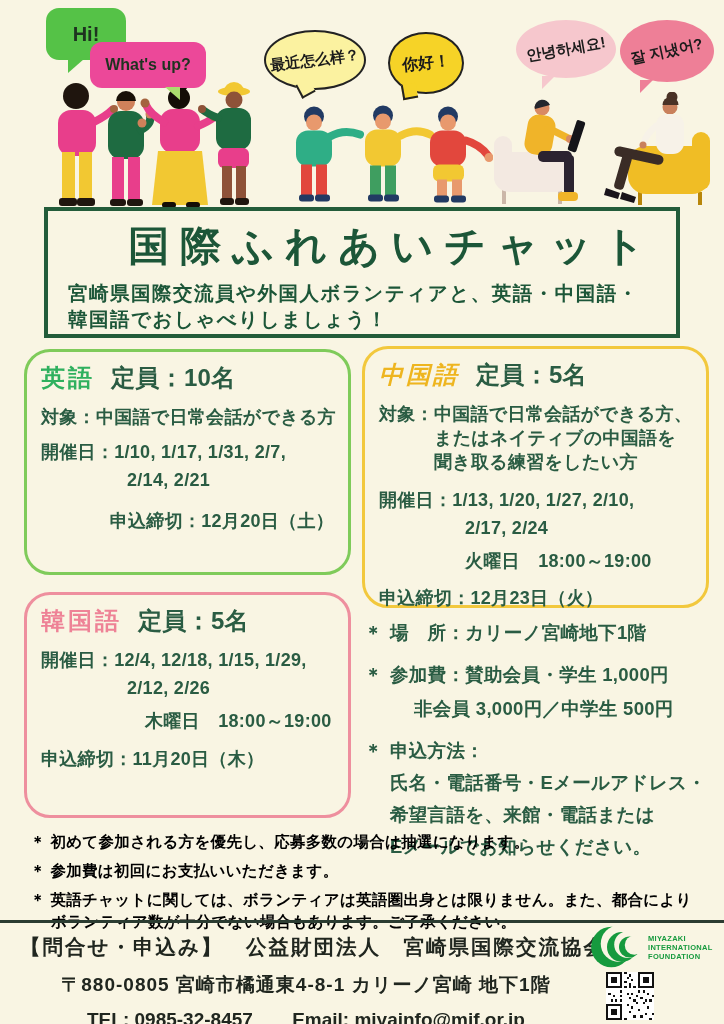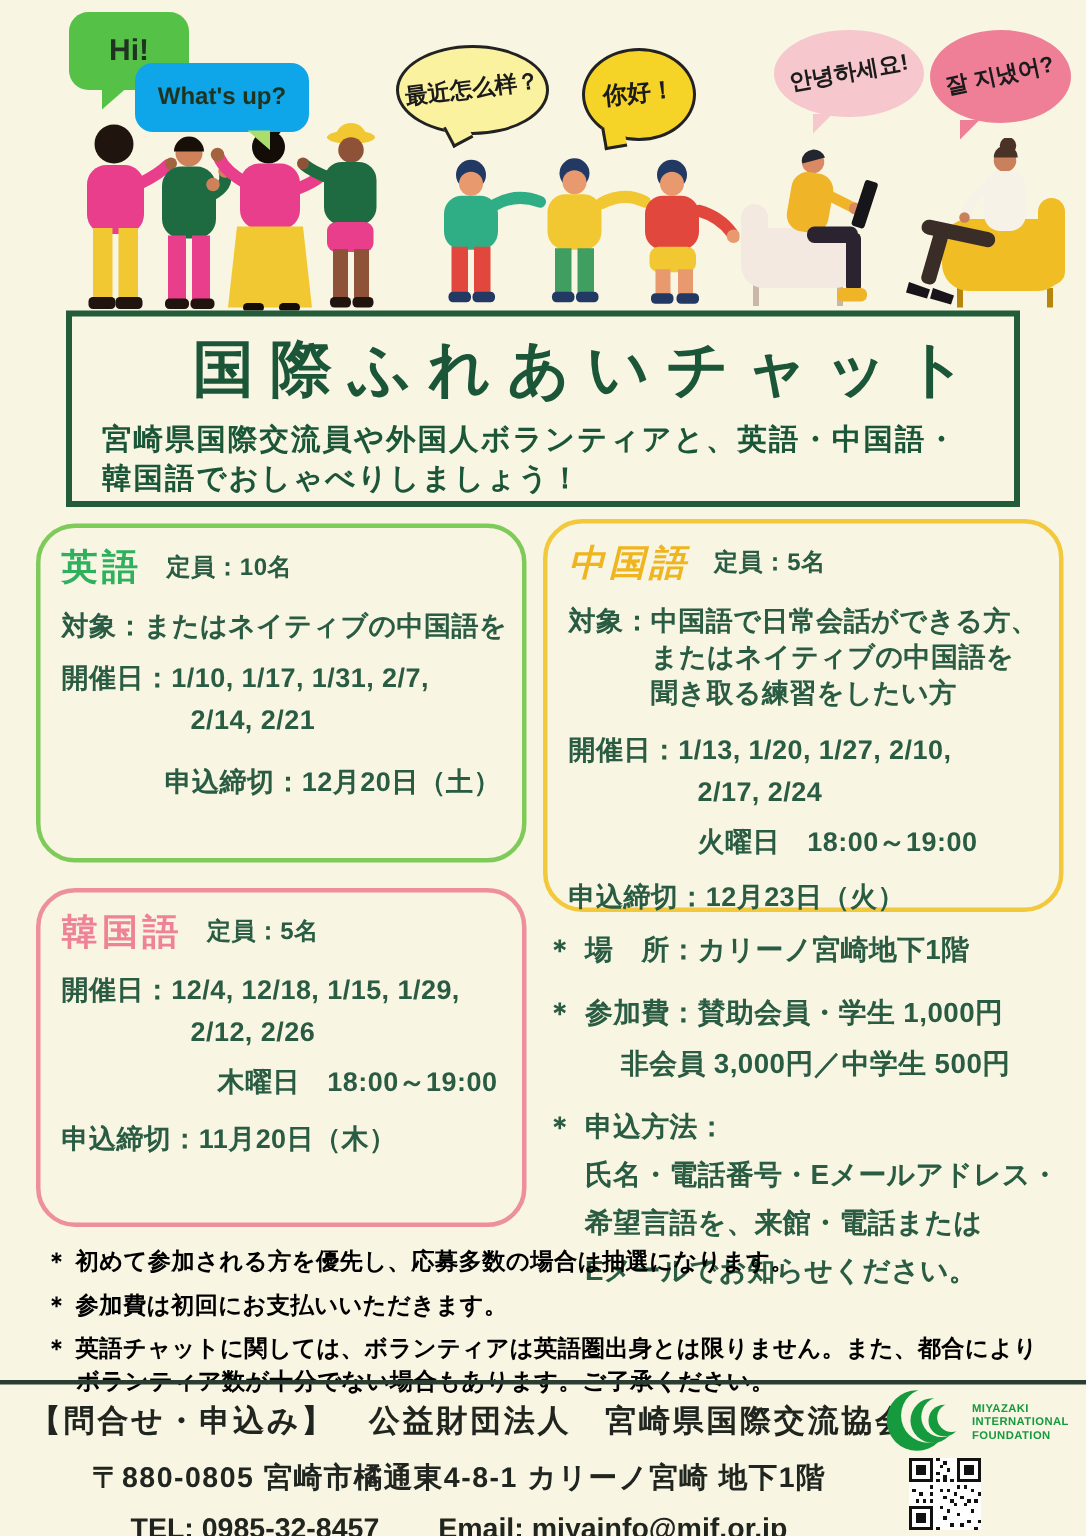--- a/index.html
+++ b/index.html
@@ -17,21 +17,21 @@
   .people-mid   { left:278px; top:102px; width:215px; height:105px; }
   .people-right { left:486px; top:92px;  width:232px; height:115px; }
 
   .bubble {
     position:absolute; display:flex; align-items:center; justify-content:center;
     font-weight:700; text-align:center; z-index:3; line-height:1.1;
   }
   .tail { position:absolute; width:0; height:0; border-style:solid; }
   .b-hi { left:46px; top:8px; width:80px; height:52px; background:#55c247; border-radius:13px; font-size:20px; color:#1e3320; }
   .b-hi .tail { left:22px; bottom:-13px; border-width:14px 16px 0 0; border-color:#55c247 transparent transparent transparent; }
-  .b-whatsup { left:90px; top:42px; width:116px; height:46px; background:#0ea5e9; border-radius:12px; font-size:16px; color:#1e3320; z-index:4; }
+  .b-whatsup { left:90px; top:42px; width:116px; height:46px; background:#ec4899; border-radius:12px; font-size:16px; color:#1e3320; z-index:4; }
   .b-whatsup .tail { right:26px; bottom:-12px; border-width:13px 0 0 15px; border-color:#abdd6d transparent transparent transparent; }
   .b-zh1 { left:264px; top:30px; width:102px; height:60px; background:#fbf2a0; border:2.5px solid #222; border-radius:50%; font-size:15px; color:#1b1b1b; }
   .b-zh1 .diamond, .b-nihao .diamond {
     position:absolute; width:15px; height:15px; background:inherit;
     border-right:2.5px solid #222; border-bottom:2.5px solid #222;
   }
   .b-zh1 .diamond { left:32px; bottom:-8px; transform:rotate(62deg); }
   .b-zh1 span { transform:rotate(-7deg); }
   .b-nihao { left:388px; top:32px; width:76px; height:62px; background:#f6d327; border:2.5px solid #222; border-radius:50%; font-size:16px; color:#1b1b1b; }
   .b-nihao .diamond { left:12px; bottom:-7px; transform:rotate(80deg); background:#f6d327; }
@@ -58,21 +58,21 @@
   .lang-box { position:absolute; border-radius:26px; padding:10px 14px; font-size:18px; letter-spacing:0.3px; }
   .lang-box p { white-space:nowrap; }
   .box-en { left:24px;  top:349px; width:327px; height:226px; border:3.5px solid #7fcb5a; }
   .box-zh { left:362px; top:346px; width:347px; height:262px; border:3.5px solid #f2c83d; }
   .box-ko { left:24px;  top:592px; width:327px; height:226px; border:3.5px solid #ee8f9e; }
   .lang-head { display:flex; align-items:center; gap:16px; margin-bottom:8px; }
   .lang-name { font-size:24px; font-weight:800; letter-spacing:3px; }
   .box-en .lang-name { color:#2fb05e; }
   .box-zh .lang-name { color:#eeb51f;font-style:italic; }
   .box-ko .lang-name { color:#ee8296; }
-  .capacity { font-size:16px; color:#2a5c43; }
+  .capacity { font-size:24px; color:#2a5c43; }
   .row { margin-top:11px; }
   .indent1 { margin-left:86px; margin-top:6px; }
   .indent2 { margin-left:104px; margin-top:10px; }
   .target-flex { display:flex; margin-top:11px; }
   .target-flex .lbl { flex:0 0 auto; }
   .target-flex .lines div { white-space:nowrap; }
 
   
   .info { position:absolute; left:364px; top:620px; width:354px; font-size:18.5px; letter-spacing:0.3px; }
   .info-row { display:flex; margin-bottom:17px; }
@@ -235,21 +235,21 @@
     <h1>国際ふれあいチャット</h1>
     <div class="sub">宮崎県国際交流員や外国人ボランティアと、英語・中国語・</div>
     <div class="sub">韓国語でおしゃべりしましょう！</div>
   </div>
 
   <section class="lang-box box-en">
     <div class="lang-head">
       <span class="lang-name">英語</span>
       <span class="capacity">定員：10名</span>
     </div>
-    <p class="row">対象：またはネイティブの中国語を</p>
+    <p class="row">対象：中国語で日常会話ができる方</p>
     <p class="row">開催日：1/10, 1/17, 1/31, 2/7,</p>
     <p class="indent1">2/14, 2/21</p>
     <p class="row" style="margin-top:18px;text-align:right;">申込締切：12月20日（土）</p>
   </section>
 
   <section class="lang-box box-zh">
     <div class="lang-head">
       <span class="lang-name">中国語</span>
       <span class="capacity">定員：5名</span>
     </div>

